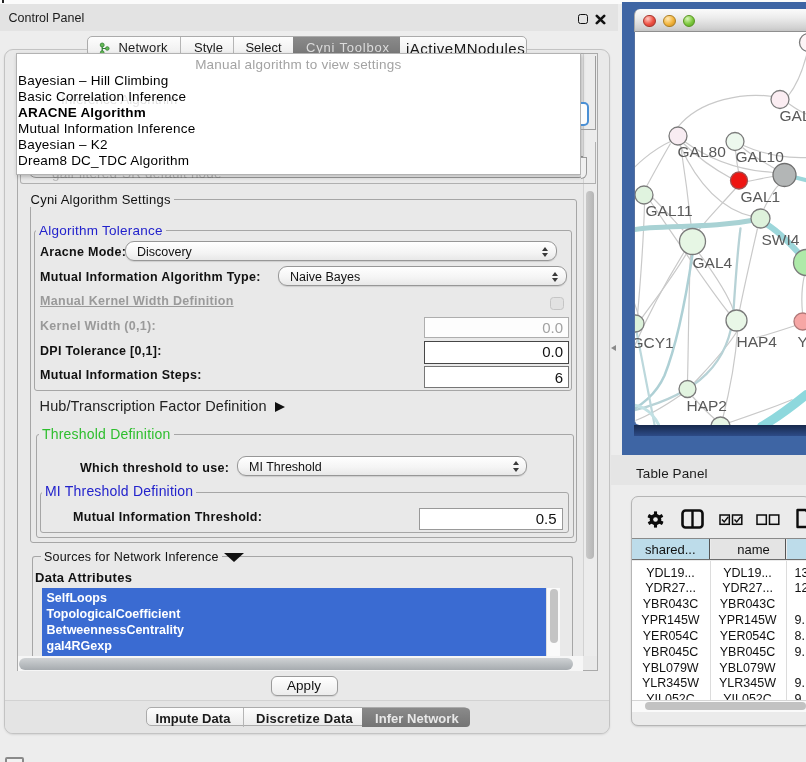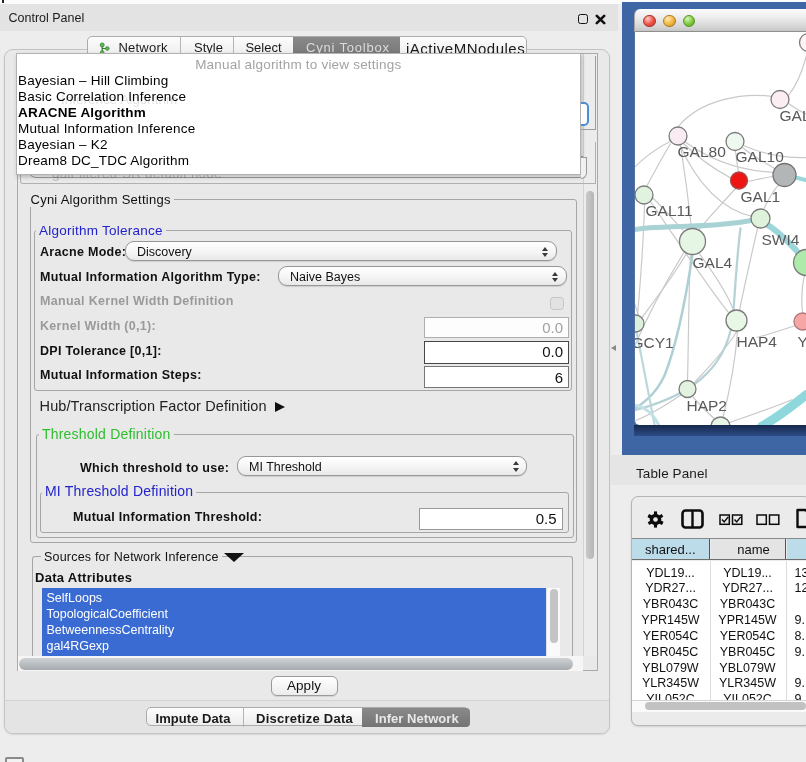--- a/index.html
+++ b/index.html
@@ -83,21 +83,21 @@
 
   <div class="lbl bold" style="left:40px;top:269px;">Mutual Information Algorithm Type:</div>
   <div class="combo" style="left:278px;top:266px;width:288.5px;height:19.5px;">
     <div class="ct">Naive Bayes</div>
     <div class="spin">
         <div class="u"></div>
         <div class="d"></div>
       </div>
   </div>
 
-  <div class="lbl bold gray" style="left:40px;top:293px;">Manual Kernel Width Definition</div>
+  <div class="lbl bold gray" style="left:40px;top:293px;text-decoration:underline;">Manual Kernel Width Definition</div>
   <div class="abs" style="left:550px;top:297px;width:14px;height:13px;background:#e2e2e2;border:1px solid #c5c5c5;border-radius:3.5px;"></div>
 
   <div class="lbl bold gray" style="left:40px;top:317.5px;">Kernel Width (0,1):</div>
   <div class="field" style="left:423.5px;top:316.5px;width:145.5px;height:21.5px;border:1px solid #aeaeae;color:#a2a2a2;font-size:15px;line-height:20px;background:#fdfdfd;padding-right:5px;">0.0</div>
 
   <div class="lbl bold" style="left:40px;top:343px;">DPI Tolerance [0,1]:</div>
   <div class="field" style="left:423.5px;top:341px;width:145.5px;height:23px;border:1.5px solid #464646;font-size:15px;line-height:20px;padding-right:5px;">0.0</div>
 
   <div class="lbl bold" style="left:40px;top:366.5px;">Mutual Information Steps:</div>
   <div class="field" style="left:423.5px;top:366px;width:145.5px;height:22px;border:1px solid #767676;font-size:15px;line-height:21px;padding-right:5px;">6</div>
@@ -122,21 +122,21 @@
 
   <div class="lbl bold" style="left:73px;top:509px;">Mutual Information Threshold:</div>
   <div class="field" style="left:418.5px;top:508px;width:144px;height:21.5px;border:1px solid #999;font-size:15px;line-height:20px;padding-right:5px;">0.5</div>
 
   <div class="gbox" style="left:31.8px;top:556px;width:541.2px;height:112px;border-bottom:none;border-radius:3px 3px 0 0;"></div>
   <div class="gtitle" style="left:41px;top:549.5px;font-size:12.5px;letter-spacing:0.2px;color:#111;">Sources for Network Inference</div>
   <div class="abs" style="left:224px;top:552.5px;width:0;height:0;border-left:10px solid transparent;border-right:10px solid transparent;border-top:9.5px solid #111;"></div>
 
   <div class="lbl bold" style="left:35px;top:570px;font-size:13px;">Data Attributes</div>
 
-  <div class="abs" style="left:42px;top:588px;width:504px;height:68px;background:#3a6bd2;overflow:hidden;">
+  <div class="abs" style="left:42px;top:588px;width:504px;height:68px;background:#3a6bd2;overflow:hidden;font-weight:bold;">
     <div style="position:absolute;left:4.5px;top:1.5px;font-size:12.5px;line-height:16.3px;color:#fff;">SelfLoops<br>TopologicalCoefficient<br>BetweennessCentrality<br>gal4RGexp</div>
   </div>
   <div class="abs" style="left:546px;top:588px;width:14px;height:68px;background:#fafafa;border-left:1px solid #e0e0e0;"></div>
   <div class="abs" style="left:549.5px;top:589px;width:8.5px;height:54px;background:#c4c4c4;border-radius:4.5px;"></div>
 
   <div class="abs" style="left:17.5px;top:656px;width:565px;height:15px;background:#f6f6f6;"></div>
   <div class="abs" style="left:19px;top:657.5px;width:554px;height:12px;border-radius:6px;background:linear-gradient(#cfd2d4,#a6abaf);"></div>
 
   <div class="abs" style="left:583px;top:53.5px;width:14px;height:602px;background:#ececec;border-left:1px solid #d2d2d2;"></div>
   <div class="abs" style="left:585.5px;top:190.5px;width:8px;height:368px;background:linear-gradient(90deg,#c9c9c9,#b5b5b5);border-radius:4.5px;"></div>

